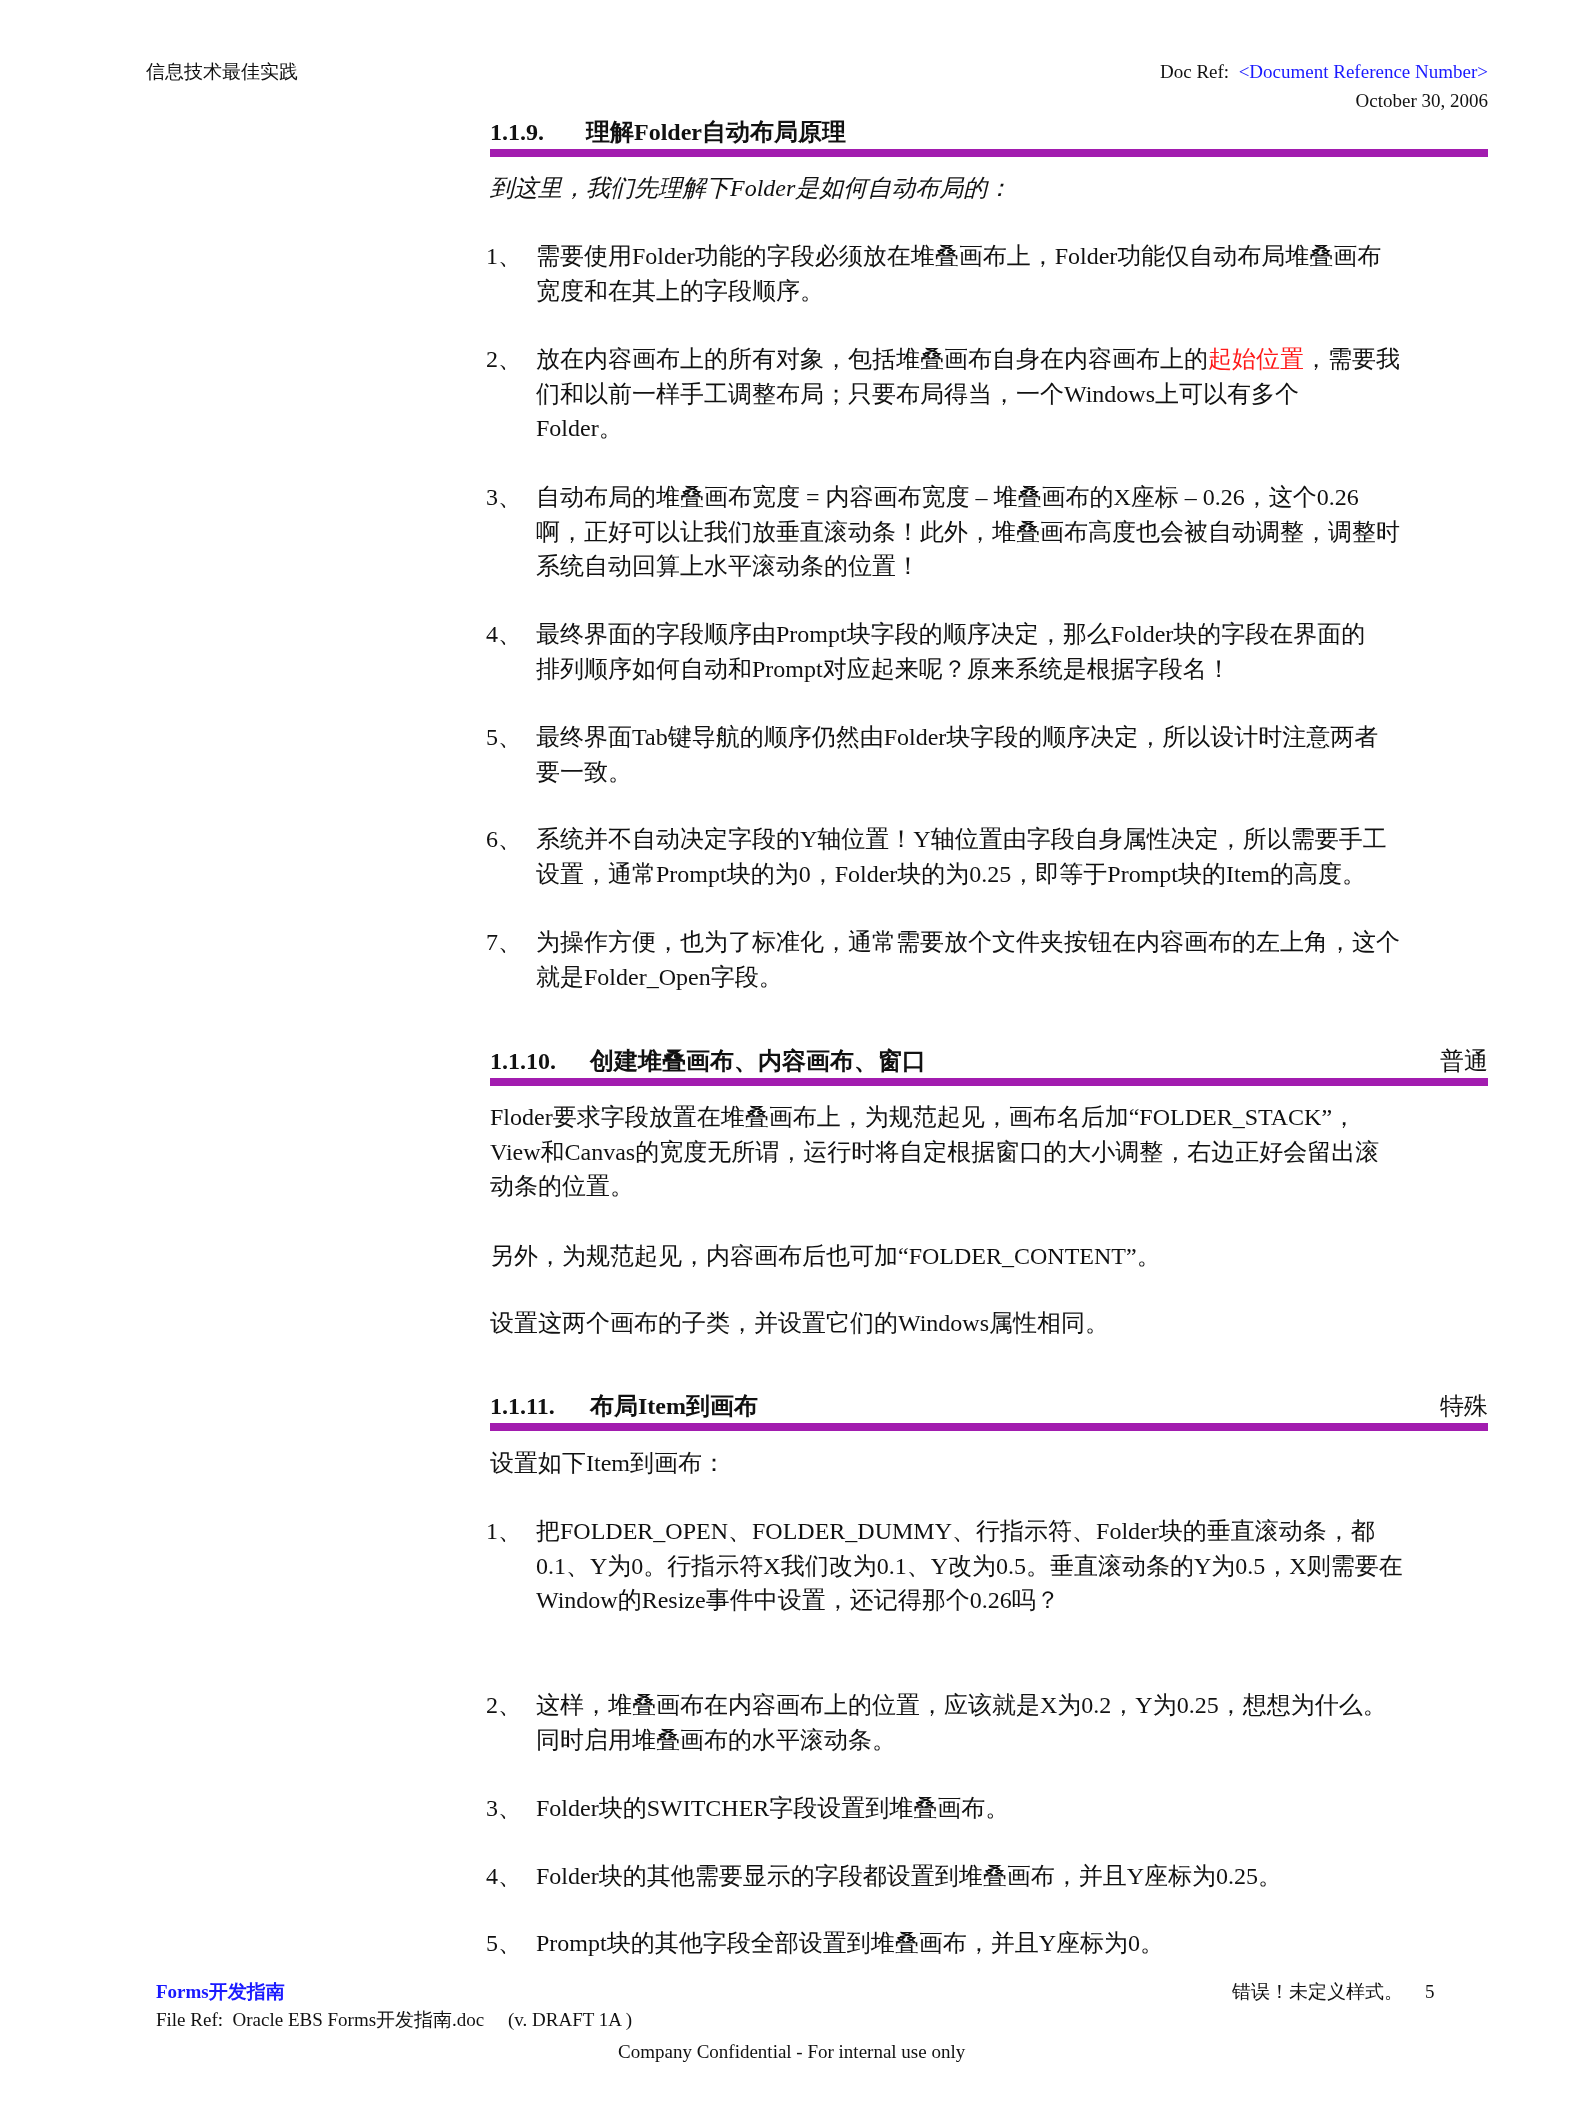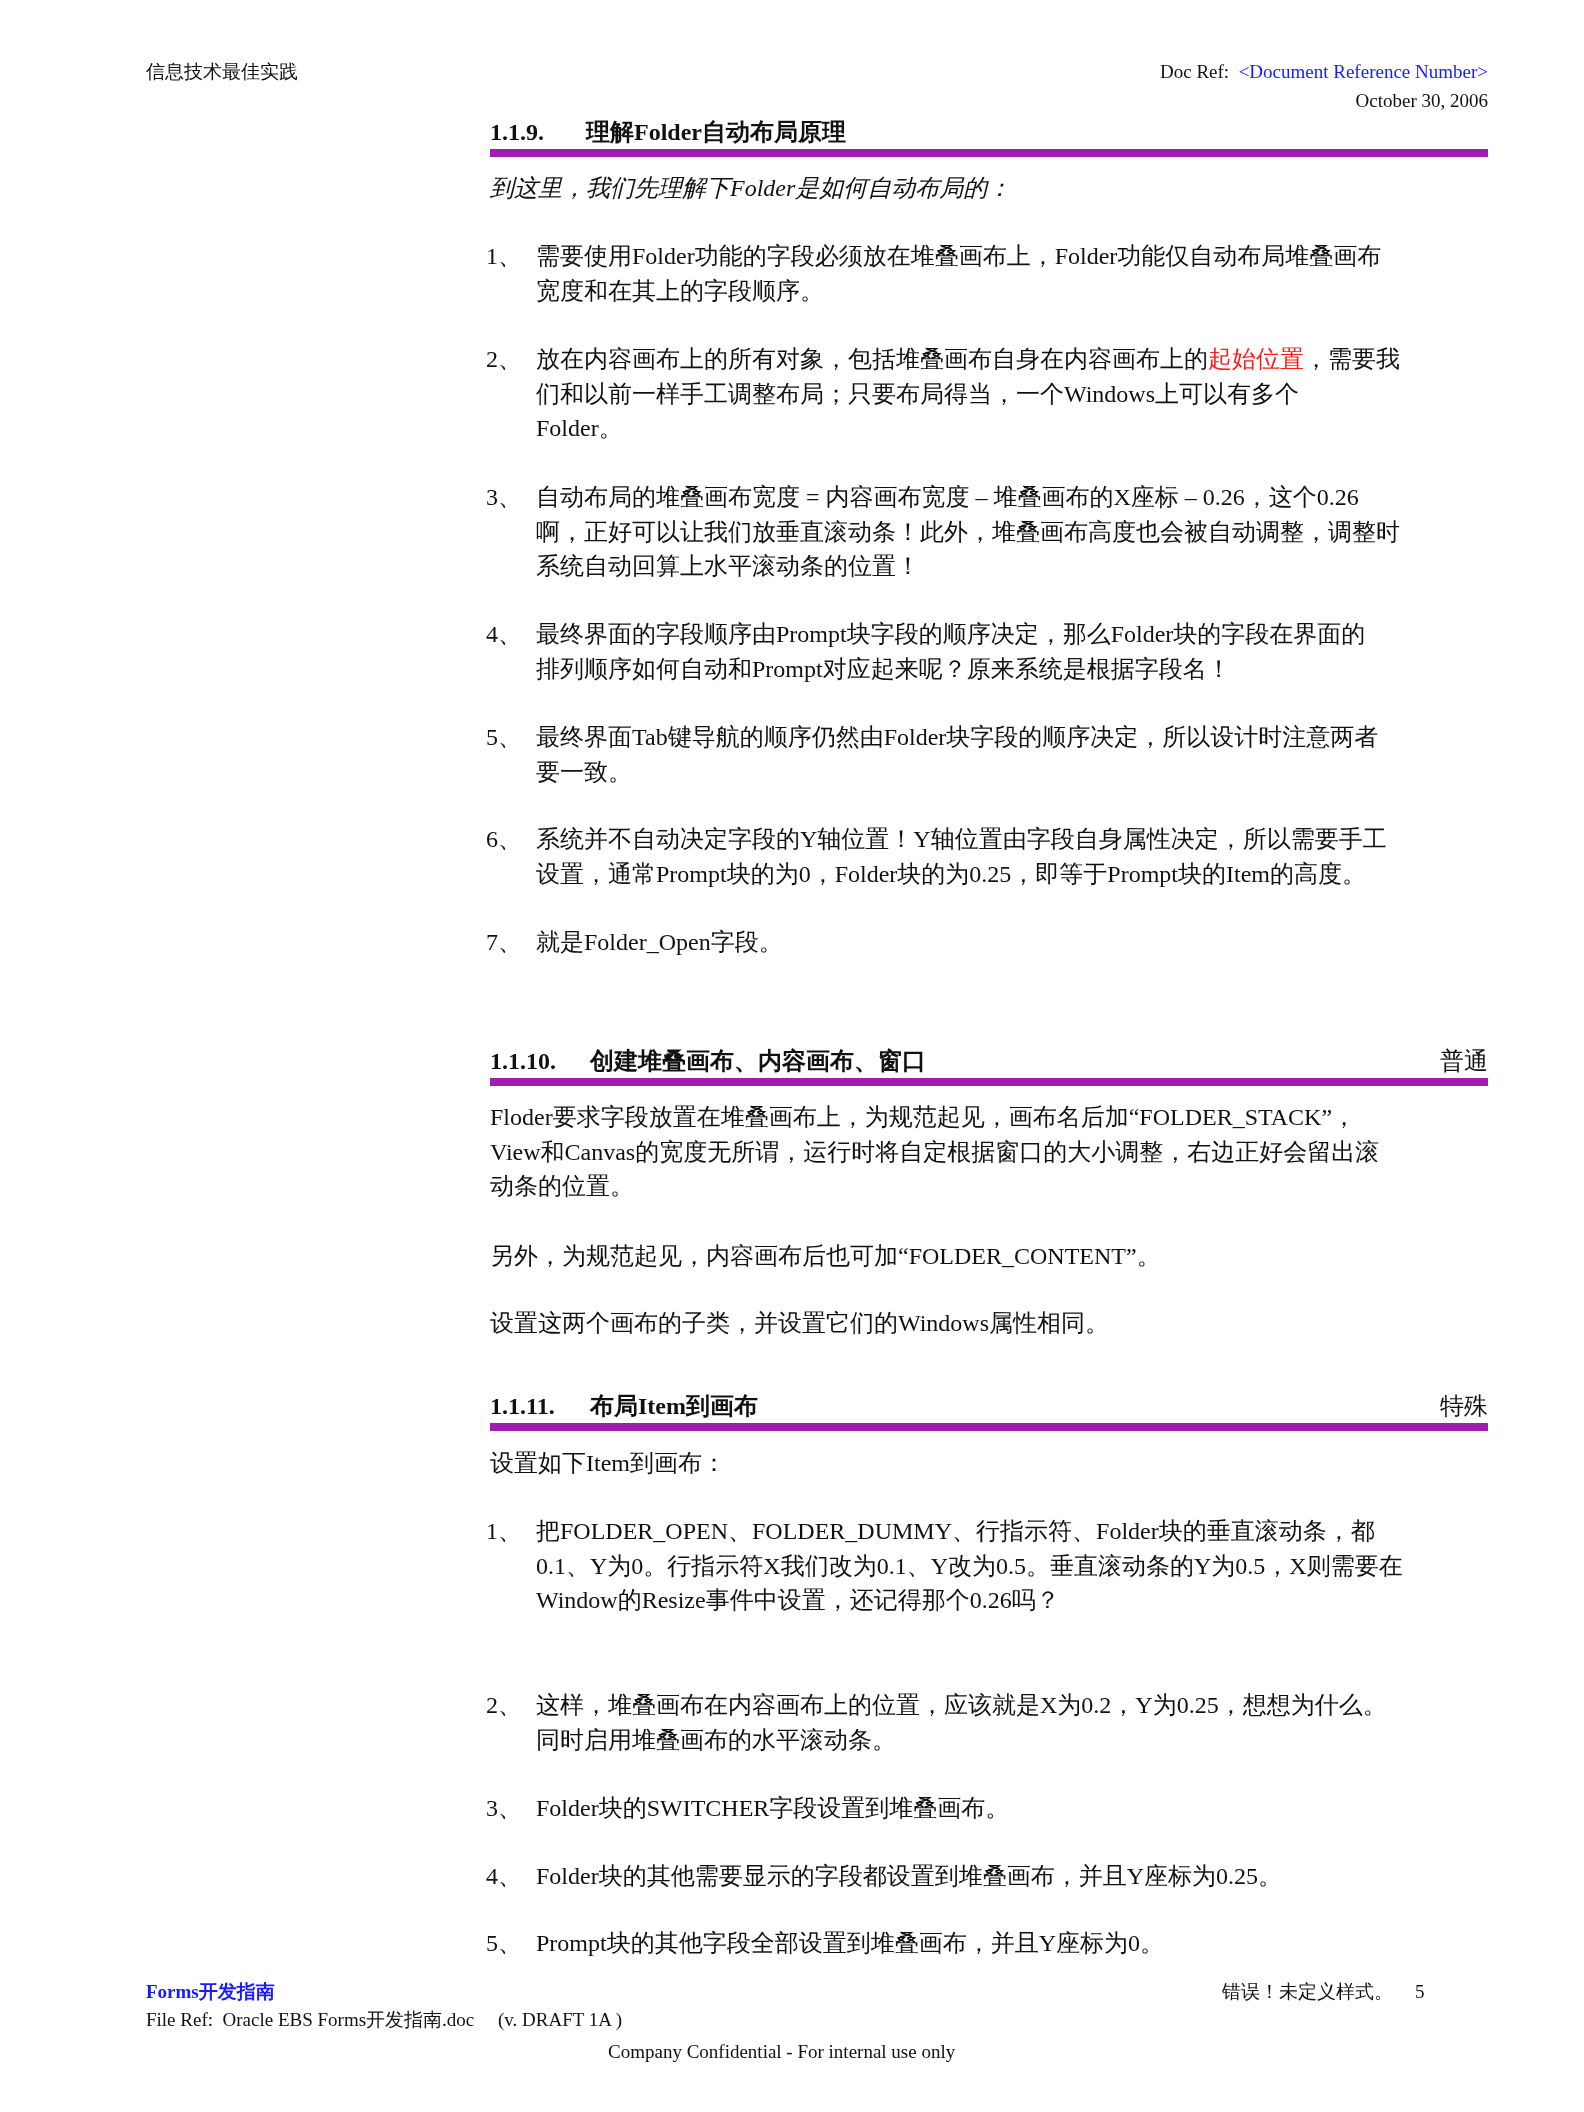--- a/index.html
+++ b/index.html
@@ -13,21 +13,21 @@
              border-bottom: 8px solid #a21caf; font-weight: bold; font-size: 24px; line-height: 34px; }
   .heading .num { position: absolute; left: 0; top: 0; }
   .heading .title { position: absolute; left: 96px; top: 0; }
   .heading .tag { position: absolute; right: 0; top: 0; font-weight: normal; }
   .body { font-size: 24px; line-height: 34.5px; }
   .para { position: absolute; left: 490px; width: 998px; }
   .item { position: absolute; left: 486px; width: 1010px; }
   .item .n { position: absolute; left: 0; top: 0; }
   .item .t { position: absolute; left: 50px; top: 0; width: 955px; white-space: normal; }
   .line { display: block; white-space: nowrap; }
-  .ftr { font-size: 19px; line-height: 24px; }
+  .ftr { font-size: 19px; line-height: 24px; margin-left: 10px; }
 </style>
 </head>
 <body>
 
 <div class="abs hdr" style="left:146px; top:60px;">信息技术最佳实践</div>
 <div class="abs hdr" style="right:96px; top:60px;">
   <span>Doc Ref:</span>&nbsp;
   <span class="blue">&lt;Document Reference Number&gt;</span>
 </div>
 <div class="abs hdr" style="right:96px; top:89px;">October 30, 2006</div>
@@ -84,20 +84,21 @@
   <span class="n">6、</span>
   <span class="t">
     <span class="line">系统并不自动决定字段的Y轴位置！Y轴位置由字段自身属性决定，所以需要手工</span>
     <span class="line">设置，通常Prompt块的为0，Folder块的为0.25，即等于Prompt块的Item的高度。</span>
   </span>
 </div>
 
 <div class="item body" style="top:925px;">
   <span class="n">7、</span>
   <span class="t">
+    <span class="line">为操作方便，也为了标准化，通常需要放个文件夹按钮在内容画布的左上角，这个</span>
     <span class="line">就是Folder_Open字段。</span>
   </span>
 </div>
 
 <div class="heading" style="top:1044px;">
   <span class="num">1.1.10.</span>
   <span class="title" style="left:100px;">创建堆叠画布、内容画布、窗口</span>
   <span class="tag">普通</span>
 </div>
 

